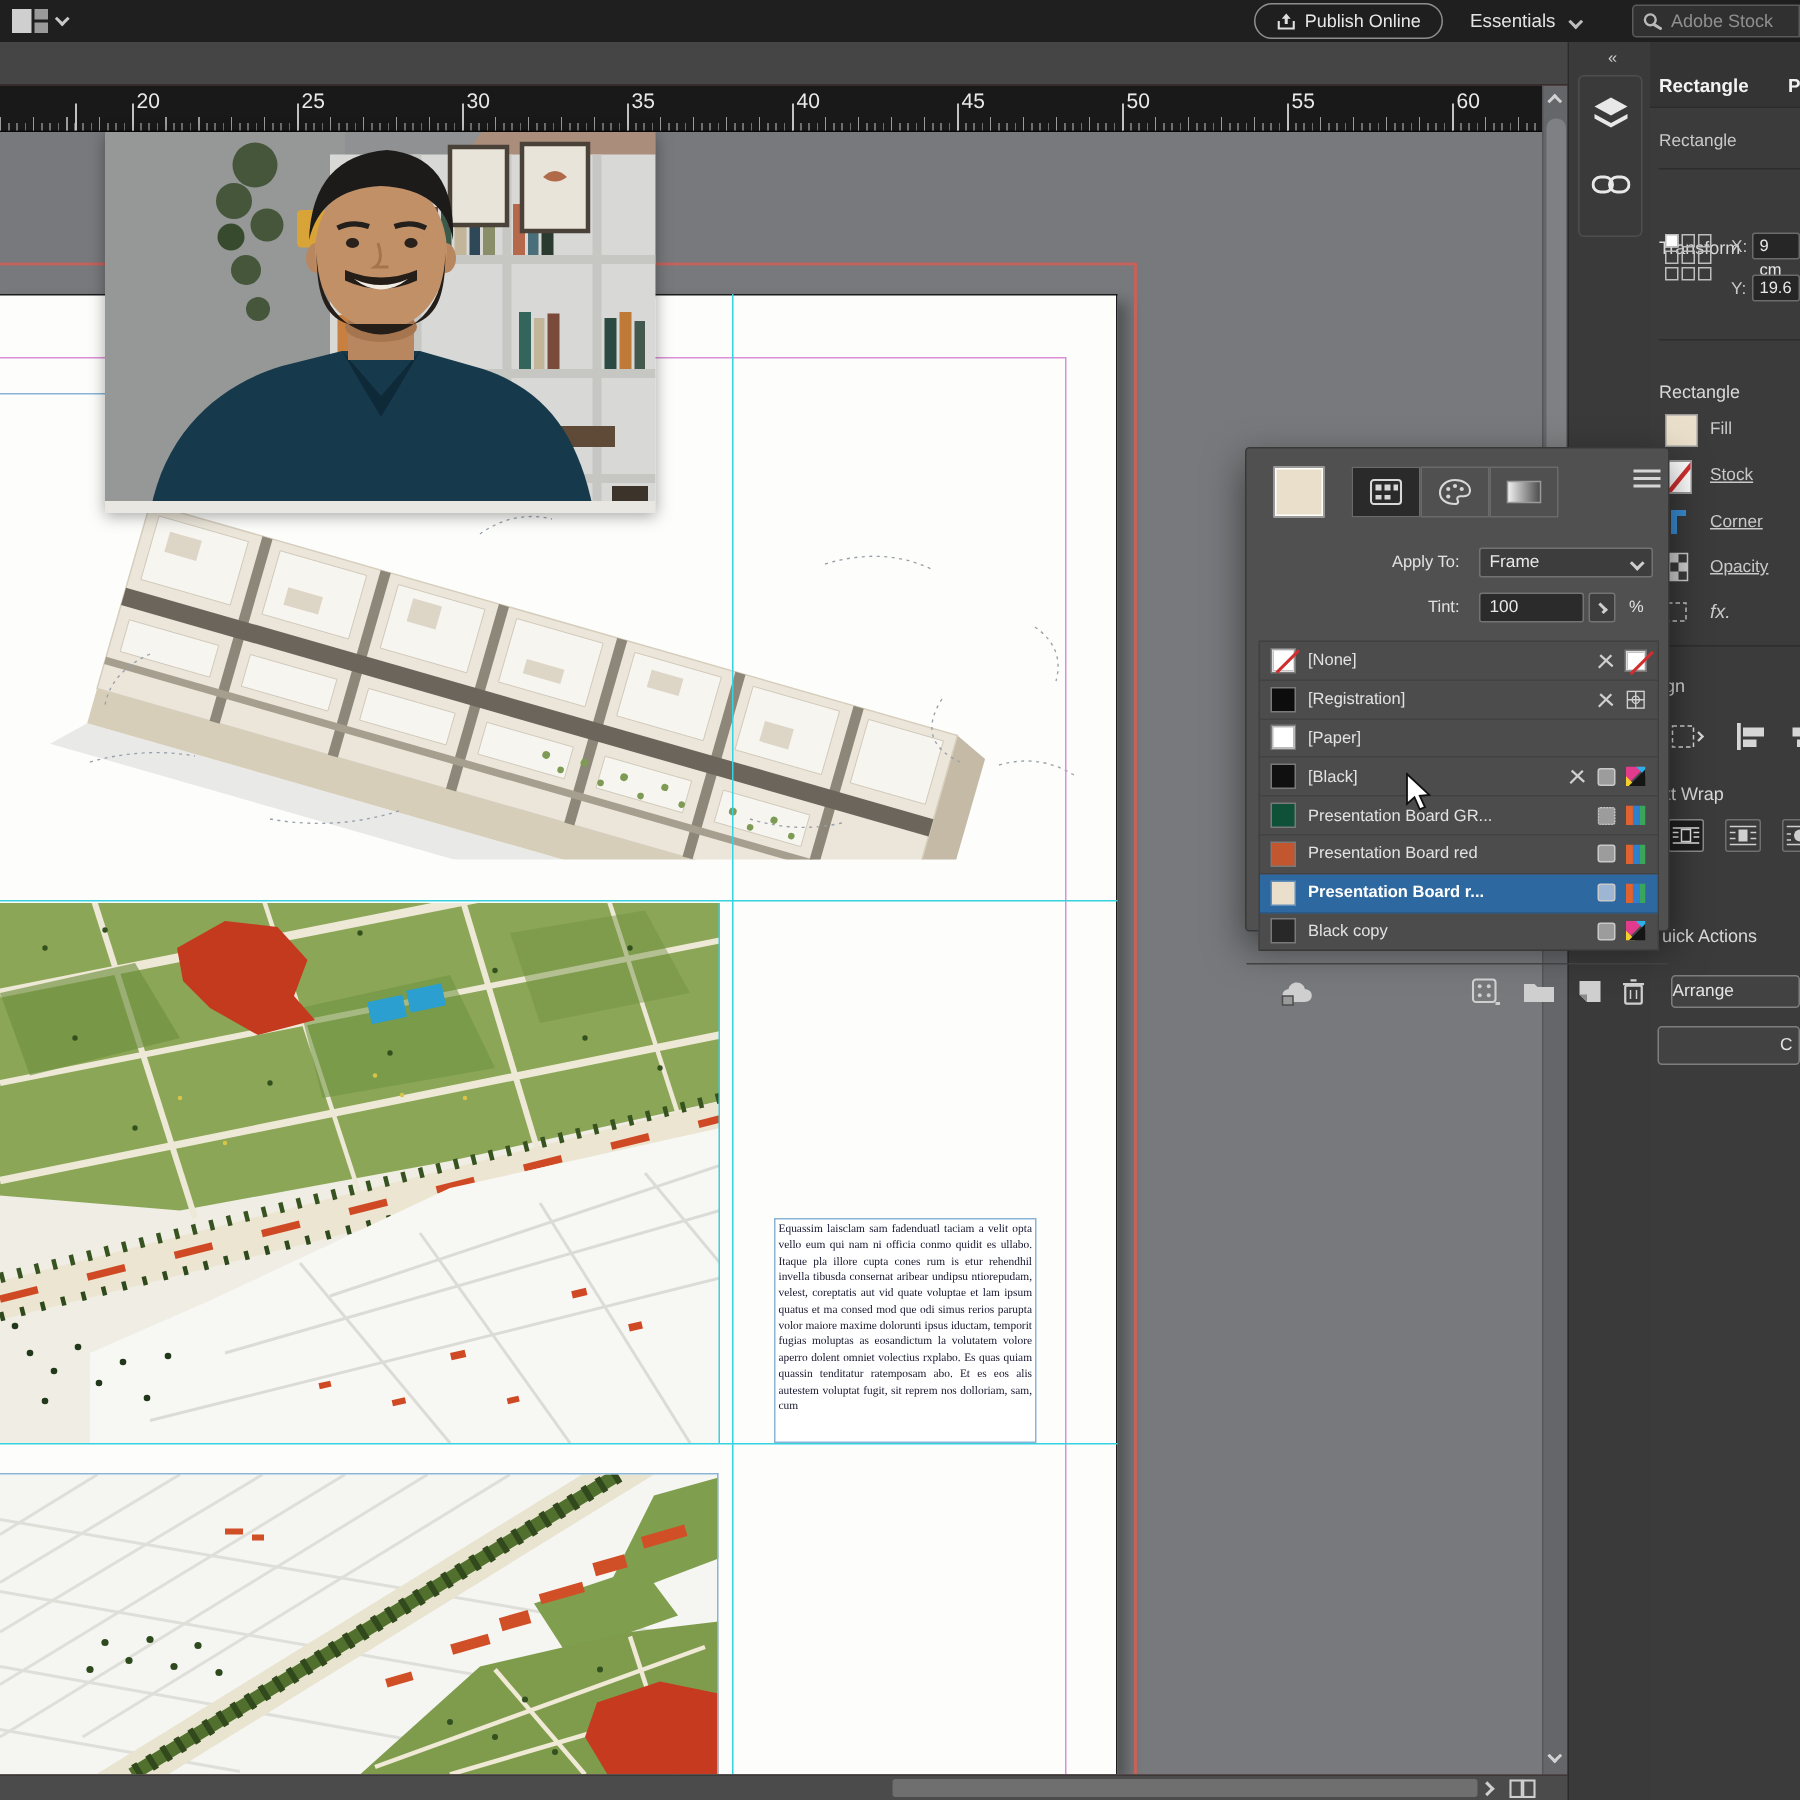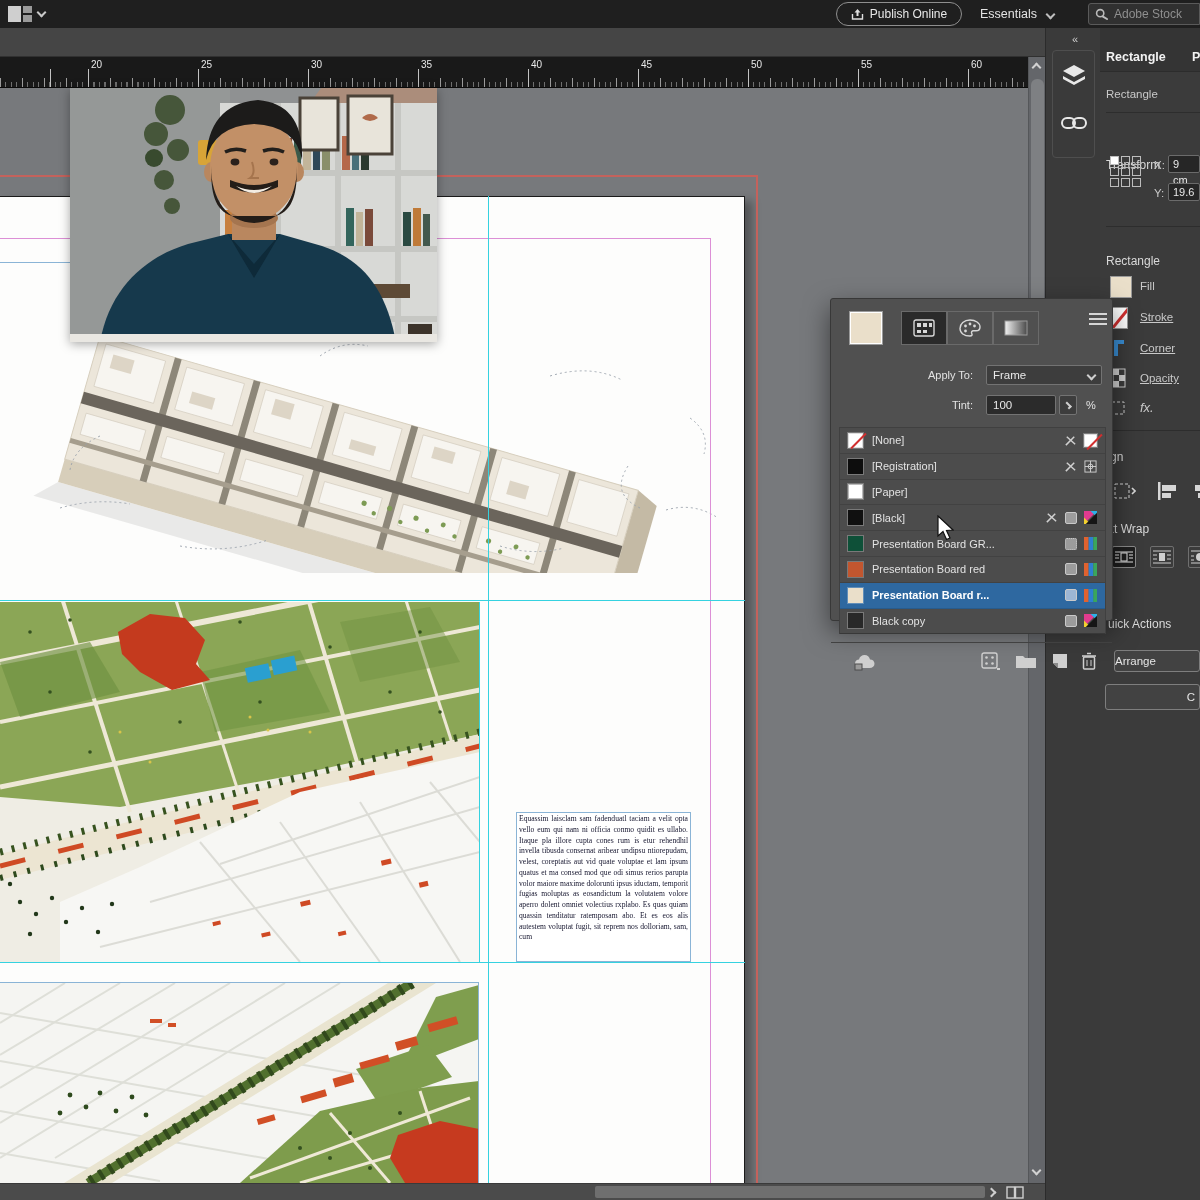--- a/index.html
+++ b/index.html
@@ -19,21 +19,21 @@
     display:flex;align-items:center;gap:6px;padding:0 6px;font-size:12px;color:#8f8f8f;overflow:hidden;}
   
   #subbar{left:0;top:28px;width:1045px;height:29px;background:#454545;border-bottom:1px solid #303030;z-index:5;}
   #ruler{left:0;top:57px;width:1028px;height:31px;background:#191919;border-bottom:1px solid #0a0a0a;z-index:5;}
   #ruler .minor{position:absolute;left:0;right:0;bottom:0;height:5px;
     background:repeating-linear-gradient(90deg,#6f6f6f 0 1px,transparent 1px 5.5px);}
   #ruler .unit{position:absolute;left:0;right:0;bottom:0;height:9px;
     background:repeating-linear-gradient(90deg,#9b9b9b 0 1px,transparent 1px 22px);}
   #ruler .major{position:absolute;left:0;right:0;bottom:0;height:18px;
     background:repeating-linear-gradient(90deg,#c2c2c2 0 1px,transparent 1px 110px);background-position:88px 0;}
-  .rnum{position:absolute;top:2px;font-size:10px;color:#e8e8e8;}
+  .rnum{position:absolute;top:2px;font-size:14px;color:#e8e8e8;}
   
   #canvas{left:0;top:88px;width:1028px;height:1095px;background:#77797c;overflow:hidden;}
   #page{position:absolute;left:0;top:108px;width:745px;height:987px;background:#fdfdfc;
     border-top:1px solid #1b1b1b;border-right:1px solid #1b1b1b;box-shadow:7px 5px 9px rgba(0,0,0,.32);}
   .guide{position:absolute;}
   
   #textframe{left:516px;top:724px;width:175px;height:150px;border:1px solid #8ab4d6;background:#fff;
     font-family:"Liberation Serif",serif;font-size:7.6px;line-height:10.75px;color:#15152e;
     text-align:justify;padding:1px 2px;overflow:hidden;}
   
@@ -434,21 +434,21 @@
     <div class="divider" style="top:198px;"></div>
 
     <span class="sechead" style="left:6px;top:226px;">Rectangle</span>
     <div class="abs" style="left:10px;top:248px;width:22px;height:22px;background:#eadfca;border:1px solid #9a9a9a;"></div>
     <span class="plabel" style="left:40px;top:252px;">Fill</span>
     <div class="abs" style="left:10px;top:279px;width:18px;height:22px;background:#fff;border:1px solid #9a9a9a;overflow:hidden;">
       <svg width="18" height="22">
           <path d="M0,22 L18,0" stroke="#d12f2f" stroke-width="3"></path>
         </svg>
     </div>
-    <span class="plabel ulink" style="left:40px;top:283px;">Stroke</span>
+    <span class="plabel ulink" style="left:40px;top:283px;">Stock</span>
     <span class="abs" style="left:12px;top:310px;">
       <svg width="16" height="20">
           <path d="M2,2 L12,2 L12,6 L6,6 L6,18 L2,18 Z" fill="#3a8fd6"></path>
         </svg>
     </span>
     <span class="plabel ulink" style="left:40px;top:314px;">Corner</span>
     <span class="abs" style="left:12px;top:340px;">
       <svg width="14" height="20">
           <rect x="1" y="1" width="12" height="18" fill="none" stroke="#d0d0d0"></rect>
           <rect x="1" y="1" width="6" height="6" fill="#d0d0d0"></rect>

